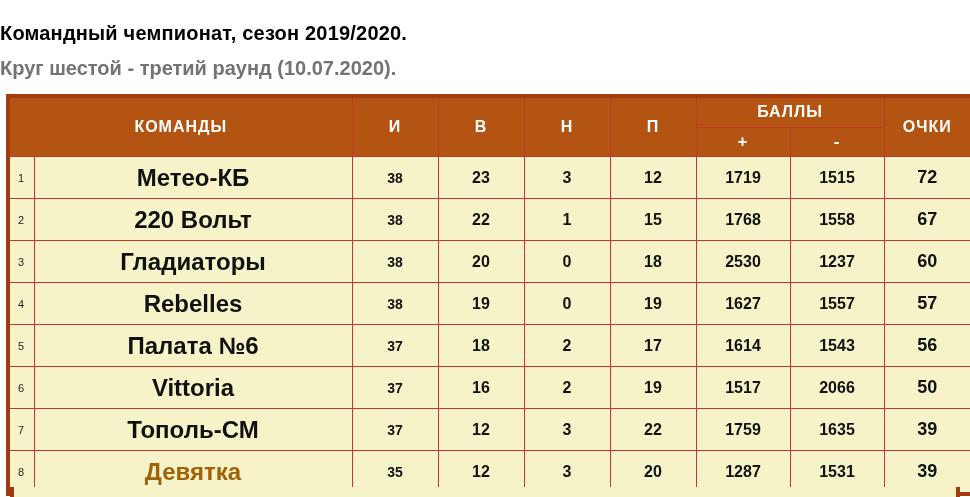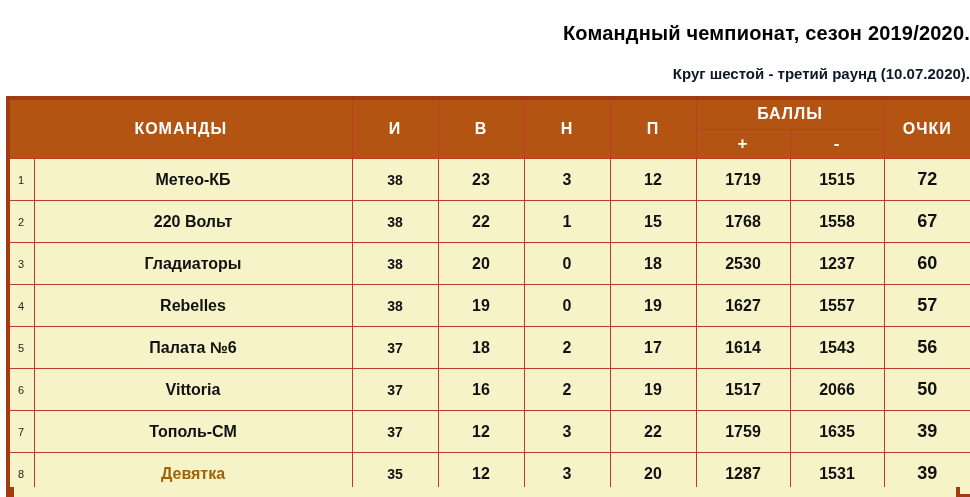--- a/index.html
+++ b/index.html
@@ -13,34 +13,34 @@
     font-family: "Liberation Sans", sans-serif;
     overflow: hidden;
   }
   .page {
     width: 970px;
     height: 497px;
     position: relative;
     background: #ffffff;
   }
   .title-block {
-    text-align: right;
+    text-align: left;
     padding-top: 22px;
   }
   .title-main {
     font-size: 20px;
     font-weight: bold;
     color: #000000;
     letter-spacing: 0.2px;
   }
   .title-sub {
-    font-size: 15px;
-    font-weight: bold;
-    color: #0f172a;
-    margin-top: 20px;
+    font-size: 20px;
+    font-weight: bold;
+    color: #737373;
+    margin-top: 12px;
   }
   .table-wrap {
     margin-top: 14px;
     padding: 0 6px;
   }
   table.standings {
     border-collapse: collapse;
     width: 958px;
     margin: 0 auto;
     table-layout: fixed;
@@ -75,21 +75,21 @@
     color: #111111;
   }
   tbody td.rank {
     font-size: 11px;
     color: #222222;
     text-align: left;
     padding-left: 8px;
     width: 26px;
   }
   tbody td.team {
-    font-size: 16px;
+    font-size: 24px;
     font-weight: bold;
     color: #111111;
     text-align: center;
   }
   tbody td.team.highlight {
     color: #a16207;
   }
   tbody td.games {
     font-size: 14px;
     font-weight: bold;

